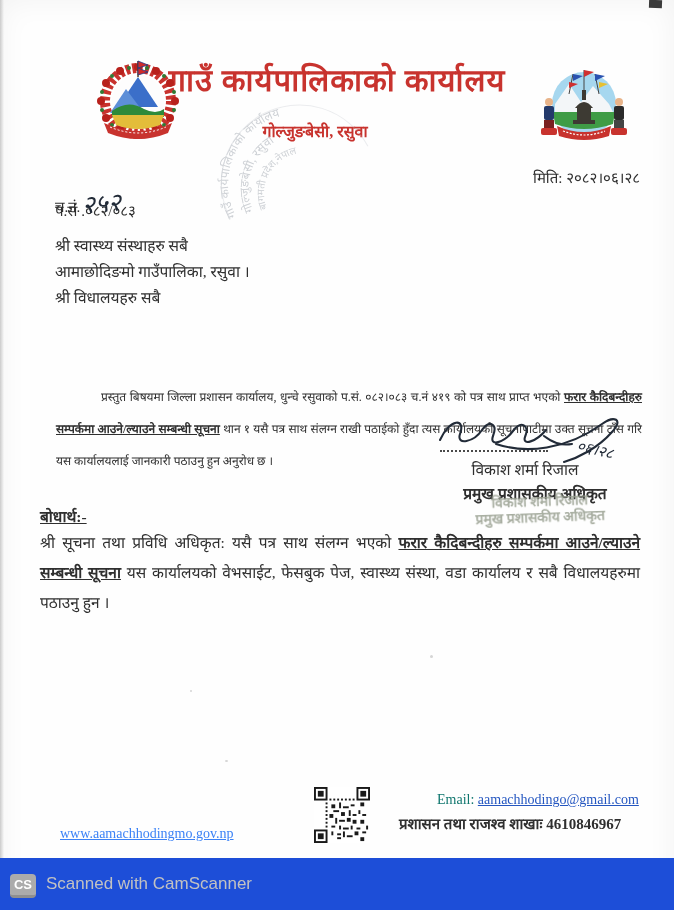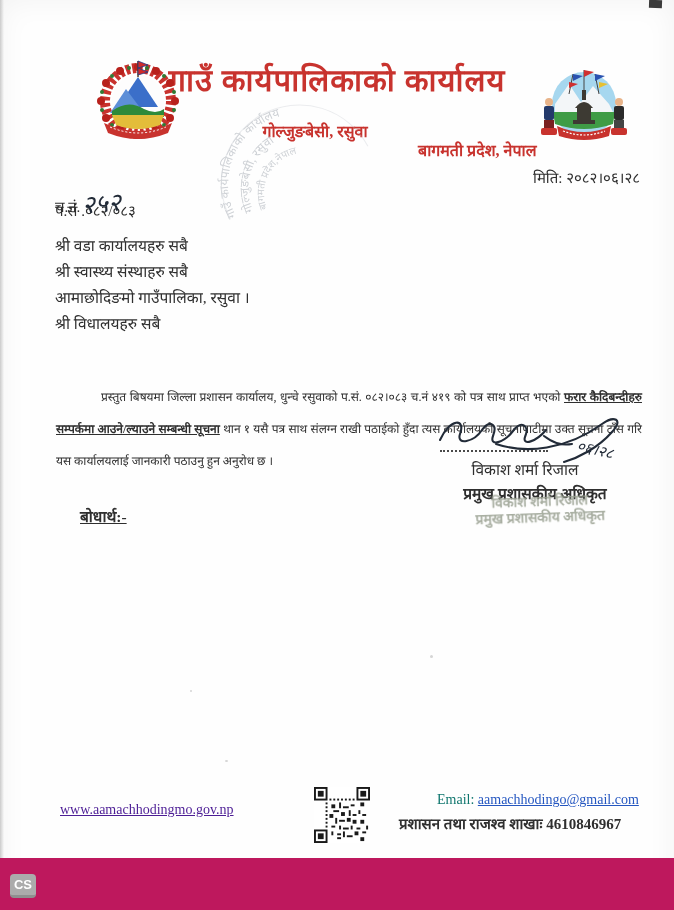--- a/index.html
+++ b/index.html
@@ -41,52 +41,51 @@
 
   .sig-block{position:absolute;left:420px;top:416px;width:245px;}
   .sig-svg{position:absolute;left:6px;top:-10px;}
   .sig-dots{position:absolute;left:20px;top:34px;width:108px;border-bottom:2px dotted #4a4a4a;}
   .sig-name{position:absolute;left:0;top:42px;width:210px;text-align:center;font-size:15.5px;}
   .sig-post{position:absolute;left:0;top:66px;width:230px;text-align:center;font-size:15.5px;font-weight:bold;}
   .sig-stamp-ghost{position:absolute;left:10px;top:78px;width:220px;text-align:center;
     color:#99a091;opacity:.85;transform:rotate(-2deg);font-weight:bold;font-size:14px;line-height:16px;
     filter:blur(.4px);}
 
-  .bodhartha-head{position:absolute;left:40px;top:505px;font-size:15.5px;font-weight:bold;text-decoration:underline;margin-left:40px;}
+  .bodhartha-head{position:absolute;left:40px;top:505px;font-size:15.5px;font-weight:bold;text-decoration:underline;}
   .bodhartha-para{position:absolute;left:40px;top:528px;width:600px;font-size:15.5px;line-height:30px;text-align:justify;}
 
-  .foot-website{position:absolute;left:60px;top:802px;font-size:14px;color:#4c1d95;text-decoration:underline;cursor:pointer;}
+  .foot-website{position:absolute;left:60px;top:826px;font-size:14px;color:#3b82f6;text-decoration:underline;cursor:pointer;}
   .foot-left-phone{position:absolute;left:55px;top:813px;font-size:15px;font-weight:bold;}
   .foot-email{position:absolute;left:437px;top:792px;font-size:14px;}
   .foot-email .lbl{color:#0f766e;}
   .foot-email .addr{color:#2456c0;text-decoration:underline;cursor:pointer;}
   .foot-right-phone{position:absolute;left:399px;top:813px;font-size:15px;font-weight:bold;}
   .qr{position:absolute;left:314px;top:786px;}
 
-  .cs-bar{position:absolute;left:0;top:858px;width:674px;height:52px;background:#be185d;}
+  .cs-bar{position:absolute;left:0;top:858px;width:674px;height:52px;background:#1d4ed8;}
   .cs-badge{position:absolute;left:10px;top:16px;width:26px;height:21px;background:#ababab;
     border-radius:4px;border-bottom:3px solid #8f8f8f;color:#fff;font-family:"Liberation Sans",sans-serif;
     font-weight:bold;font-size:13px;text-align:center;line-height:21px;}
   .cs-text{position:absolute;left:46px;top:16px;font-family:"Liberation Sans",sans-serif;
     font-size:17px;color:#c2c2c2;}
 </style>
 </head>
 <body>
 
 <div class="page">
 
   <div class="edge-left"></div>
   <div class="corner-artifact"></div>
   <div class="speck" style="left:430px;top:655px;width:3px;height:3px;"></div>
   <div class="speck" style="left:190px;top:690px;width:2px;height:2px;"></div>
   <div class="speck" style="left:225px;top:760px;width:3px;height:2px;"></div>
 
   <div class="office-title red">गाउँ कार्यपालिकाको कार्यालय</div>
   <div class="place-line red">गोल्जुङबेसी, रसुवा</div>
-  <div class="province-line red">बागमती प्रदेश, नेपाल</div>
 
   <svg class="logo logo-left" width="104" height="88" viewBox="0 0 104 88">
     <circle cx="52" cy="46" r="34" fill="#fff"></circle>
     <circle cx="52" cy="46" r="33" fill="none" stroke="#c8332e" stroke-width="10" stroke-dasharray="4 2.5"></circle>
     <g fill="#b8211c">
       <circle cx="52" cy="12" r="4"></circle>
         <circle cx="70" cy="16" r="4"></circle>
         <circle cx="84" cy="28" r="4"></circle>
       <circle cx="89" cy="46" r="4"></circle>
         <circle cx="84" cy="63" r="4"></circle>
@@ -176,21 +175,20 @@
     <path d="M 10 122 A 76 76 0 0 1 158 74" fill="none" stroke="#b9bec6" stroke-width="1" opacity=".5"></path>
   </svg>
 
   <div class="meta-ref">प.सं .०८२/०८३</div>
   <div class="meta-date">मिति: २०८२।०६।२८</div>
   <div class="meta-chalani">
     <span>च.नं.</span><span class="chalani-hand">२५२</span>
   </div>
 
   <div class="addressees">
-    <div>श्री वडा कार्यालयहरु सबै</div>
     <div>श्री स्वास्थ्य संस्थाहरु सबै</div>
     <div>आमाछोदिङमो गाउँपालिका, रसुवा ।</div>
     <div>श्री विधालयहरु सबै</div>
   </div>
 
   <div class="body-para">
     <span>प्रस्तुत बिषयमा जिल्ला प्रशासन कार्यालय, धुन्चे रसुवाको प.सं. ०८२।०८३ च.नं ४१९ को पत्र साथ प्राप्त भएको </span><span class="ul-bold">फरार कैदिबन्दीहरु सम्पर्कमा आउने/ल्याउने सम्बन्धी सूचना</span><span> थान १ यसै पत्र साथ संलग्न राखी पठाईको हुँदा त्यस कार्यालयको सूचनापाटीमा उक्त सूचना टाँस गरि यस कार्यालयलाई जानकारी पठाउनु हुन अनुरोध छ ।</span>
   </div>
 
   <div class="sig-block">
@@ -205,20 +203,23 @@
     </svg>
     <div class="sig-name">विकाश शर्मा रिजाल</div>
     <div class="sig-post">प्रमुख प्रशासकीय अधिकृत</div>
     <div class="sig-stamp-ghost">
       <div>विकाश शर्मा रिजाल</div>
       <div>प्रमुख प्रशासकीय अधिकृत</div>
     </div>
   </div>
 
   <div class="bodhartha-head">बोधार्थ:-</div>
+  <div class="bodhartha-para">
+    <span>श्री सूचना तथा प्रविधि अधिकृत: यसै पत्र साथ संलग्न भएको </span><span class="ul-bold">फरार कैदिबन्दीहरु सम्पर्कमा आउने/ल्याउने सम्बन्धी सूचना</span><span> यस कार्यालयको वेभसाईट, फेसबुक पेज, स्वास्थ्य संस्था, वडा कार्यालय र सबै विधालयहरुमा पठाउनु हुन ।</span>
+  </div>
 
   <div class="foot-website">www.aamachhodingmo.gov.np</div>
 
   <svg class="qr" width="56" height="58" viewBox="0 0 29 29">
     <rect x="0" y="0" width="29" height="29" fill="#fff"></rect>
     <g fill="#1a1a1a">
       <rect x="0" y="0" width="7" height="7"></rect>
         <rect x="22" y="0" width="7" height="7"></rect>
         <rect x="0" y="22" width="7" height="7"></rect>
       <rect x="1" y="1" width="5" height="5" fill="#fff"></rect>
@@ -276,15 +277,16 @@
   </svg>
 
   <div class="foot-email">
     <span class="lbl">Email:</span>
     <span class="addr">aamachhodingo@gmail.com</span>
   </div>
   <div class="foot-right-phone">प्रशासन तथा राजश्व शाखाः 4610846967</div>
 
   <div class="cs-bar">
     <div class="cs-badge">CS</div>
+    <div class="cs-text">Scanned with CamScanner</div>
   </div>
 
 </div>
 
 </body></html>

